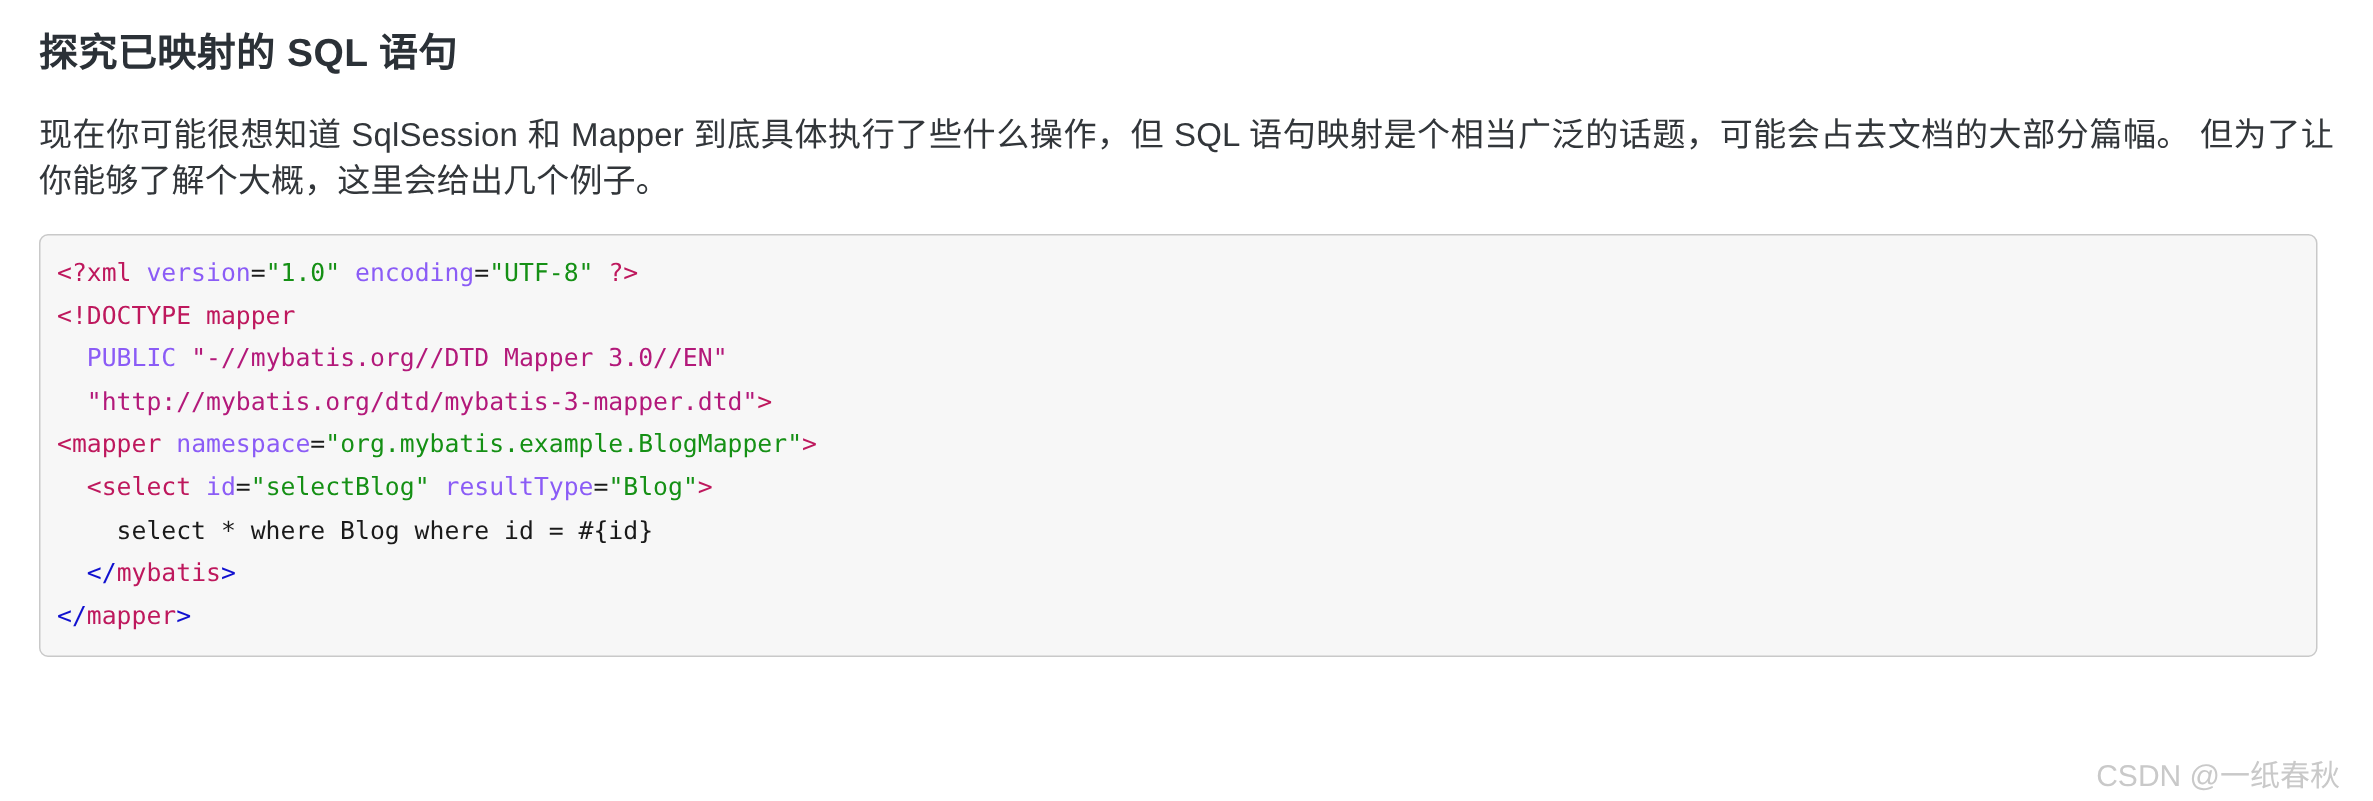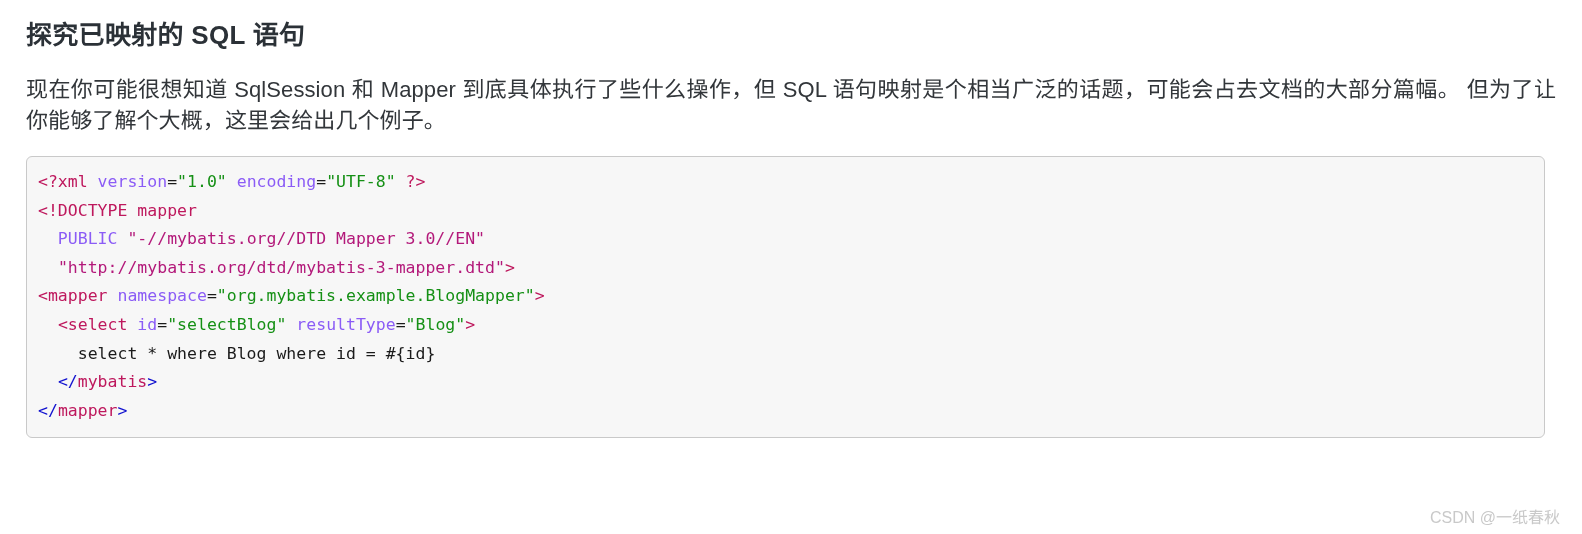--- a/index.html
+++ b/index.html
@@ -65,21 +65,21 @@
   .tk-attr    { color: #8b5cf6; }
   .tk-string  { color: #159015; }
   .tk-doctype { color: #be185d; }
   .tk-dstring { color: #b3197a; }
   .tk-plain   { color: #1a1a1a; }
 
   .watermark {
     position: absolute;
     right: 22px;
     bottom: 6px;
-    font-size: 16px;
+    font-size: 20px;
     line-height: 20px;
     color: #c9c9c9;
     font-family: "Liberation Sans", "DejaVu Sans", sans-serif;
     white-space: nowrap;
     user-select: none;
   }
 </style>
 </head>
 <body>
 

